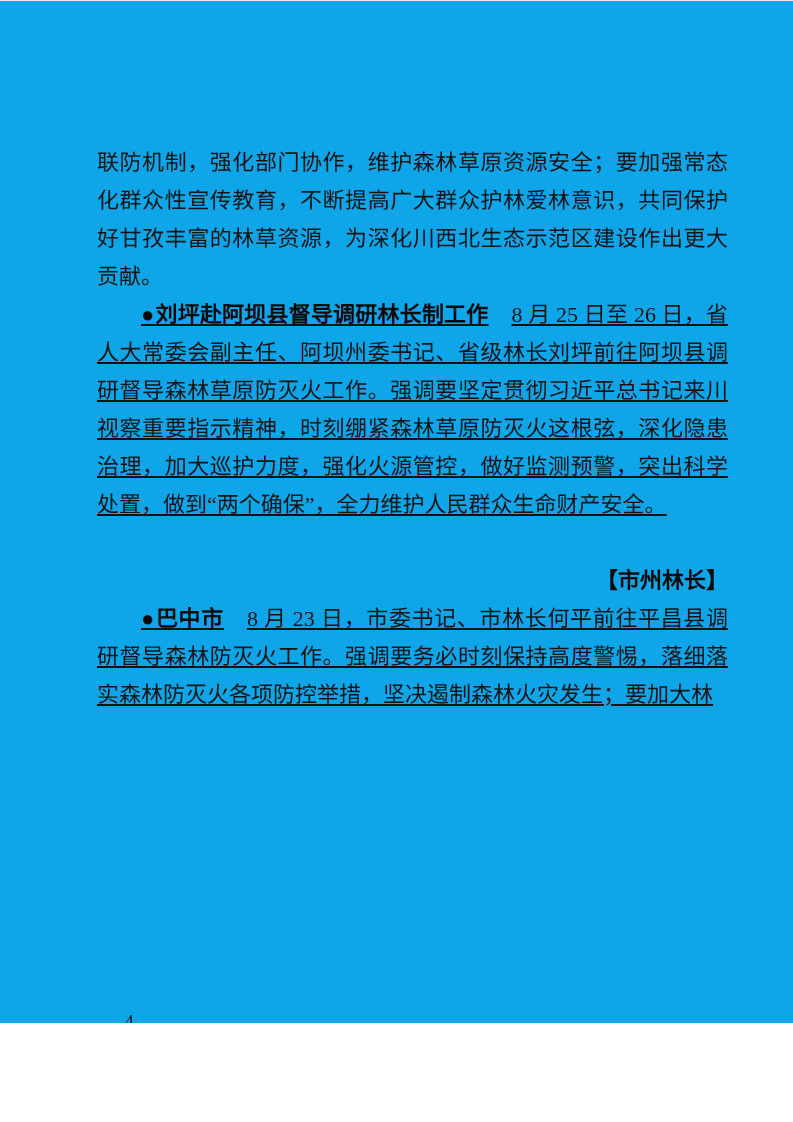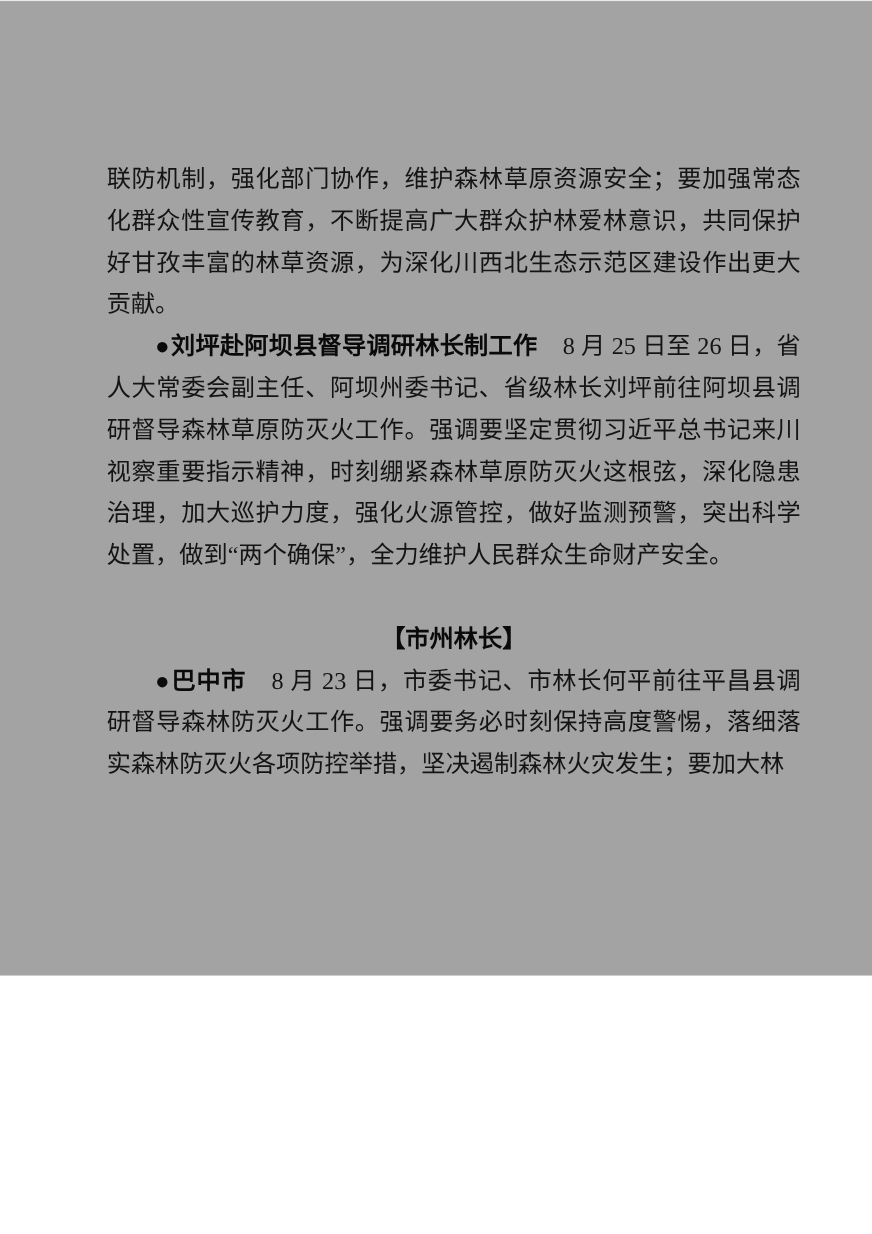--- a/index.html
+++ b/index.html
@@ -3,22 +3,22 @@
 <meta charset="utf-8">
 <style>
   html, body {
     margin: 0;
     padding: 0;
     background: #ffffff;
   }
   .page {
     position: relative;
     width: 793px;
-    height: 887px;
-    background: #a3a3a3;
+    height: 1023px;
+    background: #0ea5e9;
     overflow: hidden;
     font-family: "Liberation Serif", "DejaVu Serif", serif;
     color: #141414;
   }
   .scan-edge {
     position: absolute;
     top: 0;
     left: 0;
     width: 100%;
     height: 1px;
@@ -33,40 +33,41 @@
     line-height: 38px;
     text-align: justify;
     text-justify: inter-character;
   }
   .par {
     margin: 0;
     padding: 0;
   }
   .bullet-par {
     text-indent: 2em;
+    text-decoration: underline;
   }
   .run-in {
     font-family: "Liberation Sans", "DejaVu Sans", sans-serif;
     font-weight: 700;
     font-style: normal;
     margin-right: 23px;
     color: #0a0a0a;
   }
   .bullet {
     letter-spacing: 1px;
   }
   .section-heading {
     margin: 38px 0 0 0;
     padding: 0;
     font-size: 22px;
     line-height: 38px;
     font-family: Liberation Sans, sans-serif;
     font-weight: 700;
     color: #0a0a0a;
-    text-align: center;
+    text-align: right;
   }
   .page-number {
     position: absolute;
     left: 103px;
     top: 1008px;
     font-size: 20px;
     line-height: 28px;
     letter-spacing: 3px;
     color: #1f1f1f;
     font-family: "Liberation Serif", "DejaVu Serif", serif;

